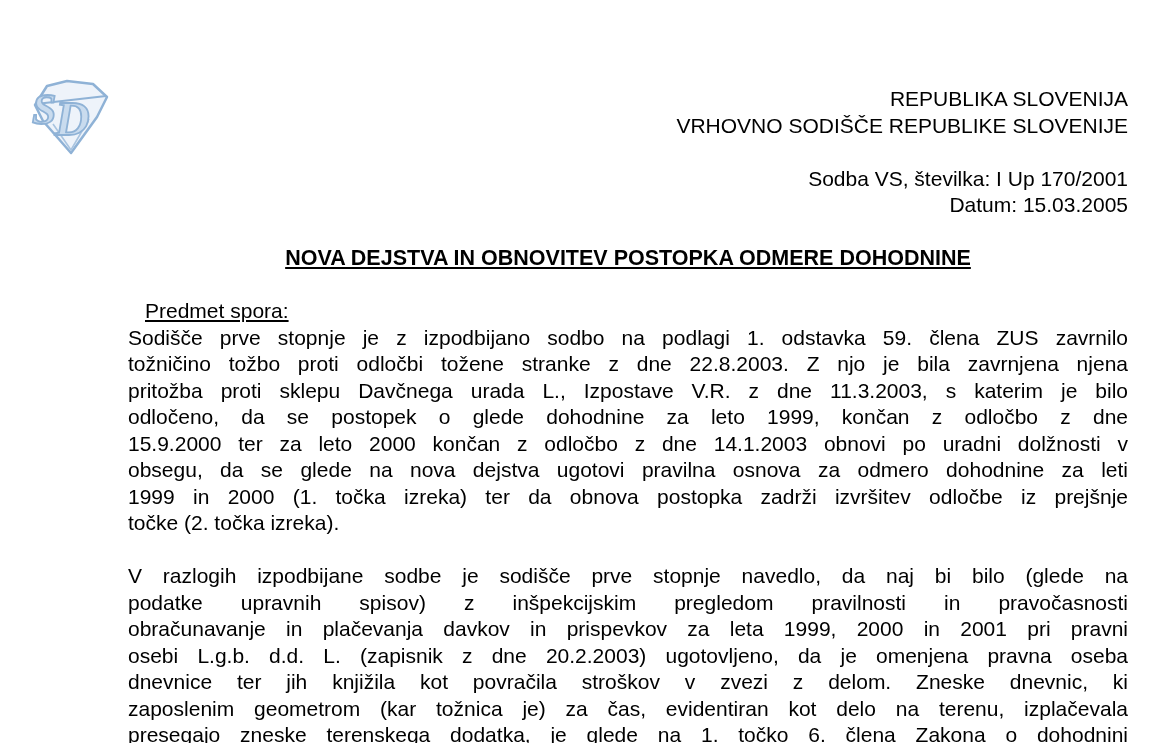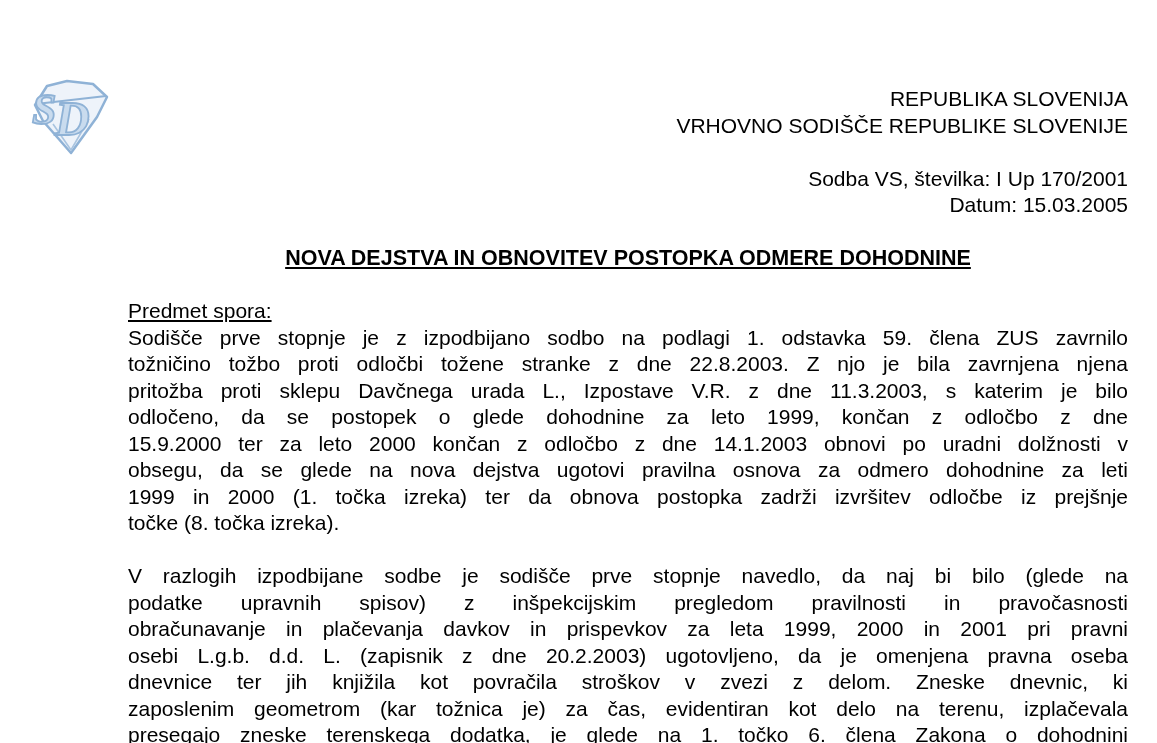--- a/index.html
+++ b/index.html
@@ -31,21 +31,21 @@
   .hline { text-align: right; white-space: nowrap; }
   .blank { height: 26.5px; }
   .doc-title {
     font-weight: bold;
     font-size: 21.5px;
     text-align: center;
     white-space: nowrap;
     text-decoration: underline;
   }
   .subject-line { text-align: left; }
-  .subject-line span { text-decoration: underline; }
+  .subject-line span { text-decoration: underline; margin-left: 17px; }
   .para .tline {
     text-align: justify;
     text-align-last: justify;
   }
   .para .tline.tline-left {
     text-align-last: left;
   }
 </style>
 </head>
 <body>
@@ -81,21 +81,21 @@
     </div>
 
     <div class="para">
         <div class="tline">Sodišče prve stopnje je z izpodbijano sodbo na podlagi 1. odstavka 59. člena ZUS zavrnilo</div>
         <div class="tline">tožničino tožbo proti odločbi tožene stranke z dne 22.8.2003. Z njo je bila zavrnjena njena</div>
         <div class="tline">pritožba proti sklepu Davčnega urada L., Izpostave V.R. z dne 11.3.2003, s katerim je bilo</div>
         <div class="tline">odločeno, da se postopek o glede dohodnine za leto 1999, končan z odločbo z dne</div>
         <div class="tline">15.9.2000 ter za leto 2000 končan z odločbo z dne 14.1.2003 obnovi po uradni dolžnosti v</div>
         <div class="tline">obsegu, da se glede na nova dejstva ugotovi pravilna osnova za odmero dohodnine za leti</div>
         <div class="tline">1999 in 2000 (1. točka izreka) ter da obnova postopka zadrži izvršitev odločbe iz prejšnje</div>
-        <div class="tline tline-left">točke (8. točka izreka).</div>
+        <div class="tline tline-left">točke (2. točka izreka).</div>
       </div>
 
     <div class="blank"></div>
 
     <div class="para">
         <div class="tline">V razlogih izpodbijane sodbe je sodišče prve stopnje navedlo, da naj bi bilo (glede na</div>
         <div class="tline">podatke upravnih spisov) z inšpekcijskim pregledom pravilnosti in pravočasnosti</div>
         <div class="tline">obračunavanje in plačevanja davkov in prispevkov za leta 1999, 2000 in 2001 pri pravni</div>
         <div class="tline">osebi L.g.b. d.d. L. (zapisnik z dne 20.2.2003) ugotovljeno, da je omenjena pravna oseba</div>
         <div class="tline">dnevnice ter jih knjižila kot povračila stroškov v zvezi z delom. Zneske dnevnic, ki</div>

